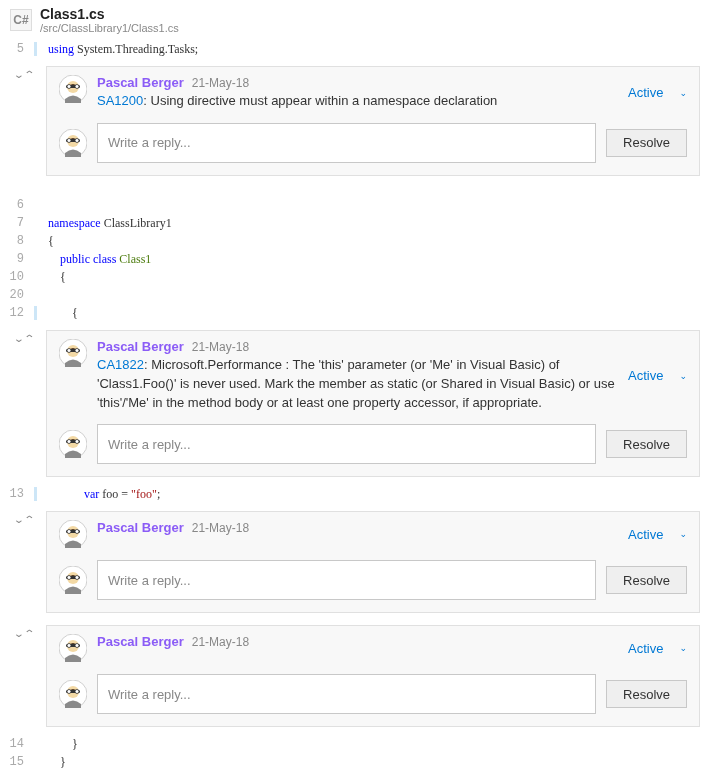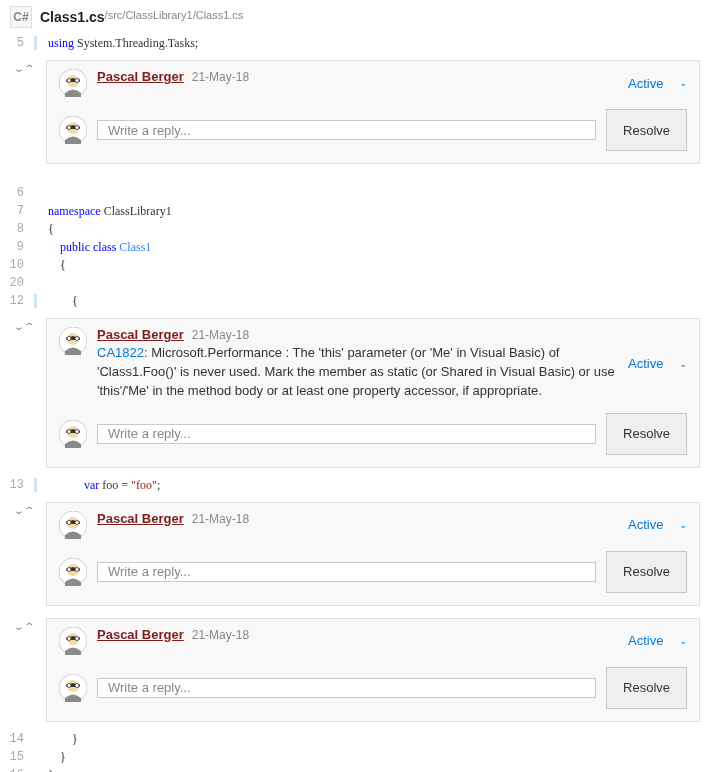--- a/index.html
+++ b/index.html
@@ -16,21 +16,21 @@
     padding: 6px 10px;
     gap: 8px;
   }
   .file-type-badge {
     width: 22px; height: 22px;
     display: flex; align-items: center; justify-content: center;
     color: #888; font-weight: 600; font-size: 12px;
     border: 1px solid #ddd;
     background: #f6f6f6;
   }
-  .file-title-block { display: flex; }
+  .file-title-block { display: flex; flex-direction: column; }
   .file-name { font-weight: 600; font-size: 14px; color: #222; }
   .file-path { font-size: 11px; color: #888; }
   .code-row {
     display: flex;
     font-family: Consolas, "Courier New", monospace;
     font-size: 12px;
     line-height: 18px;
   }
   .line-no {
     width: 34px;
@@ -45,21 +45,21 @@
     flex-shrink: 0;
   }
   .marker {
     display:inline-block;
     width:3px; height:14px;
     background:#cde6f7;
     margin-top:2px;
   }
   .code-text { white-space: pre; padding-left: 2px; font-family: Liberation Serif, serif; }
   .tok-kw { color: #0000ff; }
-  .tok-type { color: #3b82f6; }
+  .tok-type { color: #4d7c0f; }
   .tok-str { color: #a31515; }
   .comment-block-wrap {
     display: flex;
     padding-left: 0;
   }
   .comment-collapse-col {
     width: 46px;
     flex-shrink: 0;
     display: flex;
     align-items: flex-start;
@@ -88,49 +88,49 @@
   .comment-header .avatar,
   .reply-row .avatar {
     width: 28px; height: 28px;
     border-radius: 50%;
     flex-shrink: 0;
     display:flex; align-items:center; justify-content:center;
   }
   .avatar svg { width: 28px; height: 28px; }
   .comment-main { flex: 1; }
   .author-line { display: flex; align-items: baseline; gap: 8px; }
-  .author-name { font-weight: 600; color: #7f1d1d; text-decoration: underline; }
+  .author-name { font-weight: 600; color: #8b5cf6; }
   .comment-date { color: #888; font-size: 12px; }
   .comment-status {
     color: #0078d4;
     font-size: 13px;
     cursor: pointer;
     display:flex; align-items:center; gap:16px;
   }
   .comment-status .chev { font-size: 9px; }
   .comment-body { color: #333; font-size: 13px; line-height: 1.45; margin-top: 2px; }
   .rule-link { color: #0078d4; cursor: pointer; }
   .reply-row {
     display: flex;
     align-items: center;
     gap: 10px;
     padding: 8px 12px 12px 12px;
   }
   .reply-input {
     flex: 1;
-    height: 20px;
+    height: 40px;
     border: 1px solid #c8c8c8;
     padding: 0 10px;
     font-size: 13px;
     color: #333;
     background: #fff;
   }
   .reply-input::placeholder { color: #888; }
   .resolve-btn {
-    height: 42px;
+    height: 28px;
     padding: 0 16px;
     border: 1px solid #c8c8c8;
     background: #efefef;
     font-size: 13px;
     cursor: pointer;
     color: #333;
   }
   .spacer-row { height: 12px; }
 </style>
 </head>
@@ -173,20 +173,23 @@
       <div class="avatar">
           <svg>
             <use href="#avatar-glyph"></use>
           </svg>
         </div>
       <div class="comment-main">
         <div class="author-line">
           <span class="author-name">Pascal Berger</span>
           <span class="comment-date">21-May-18</span>
         </div>
+        <div class="comment-body">
+          <span class="rule-link">SA1200</span><span>: Using directive must appear within a namespace declaration</span>
+        </div>
       </div>
       <div class="comment-status">
         <span>Active</span>
           <span class="chev">⌄</span>
       </div>
     </div>
     <div class="reply-row">
       <div class="avatar">
           <svg>
             <use href="#avatar-glyph"></use>

